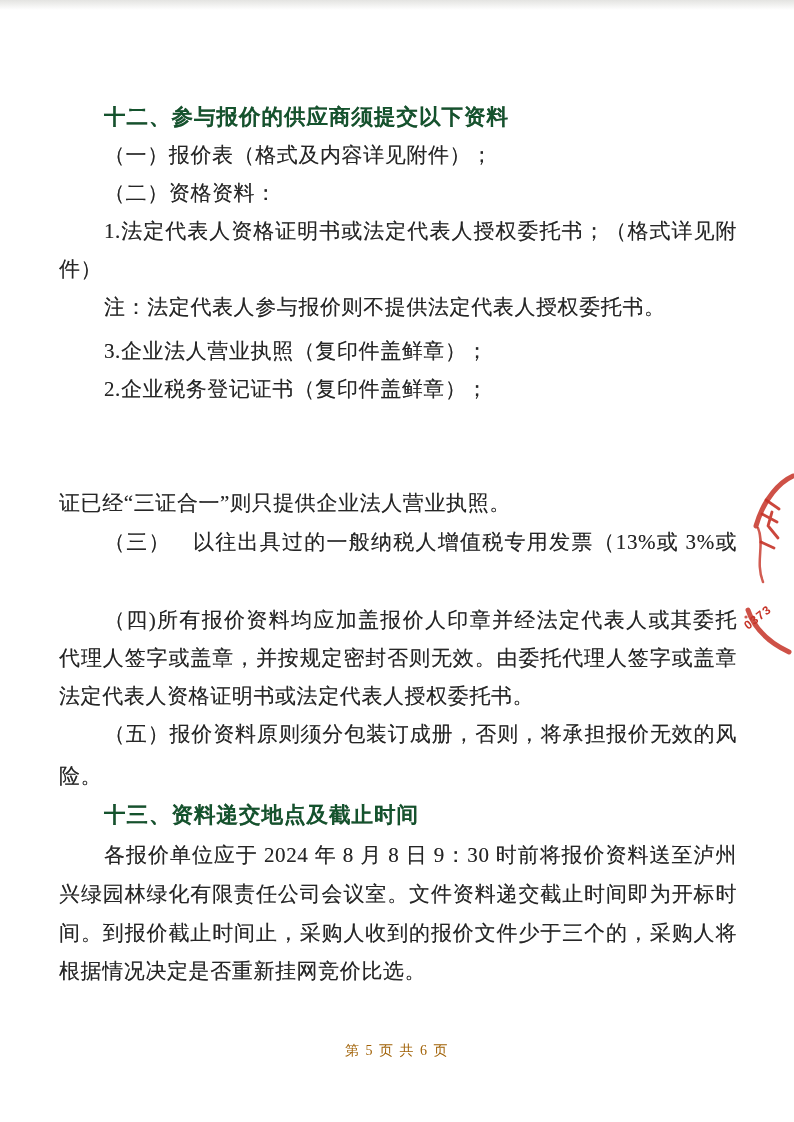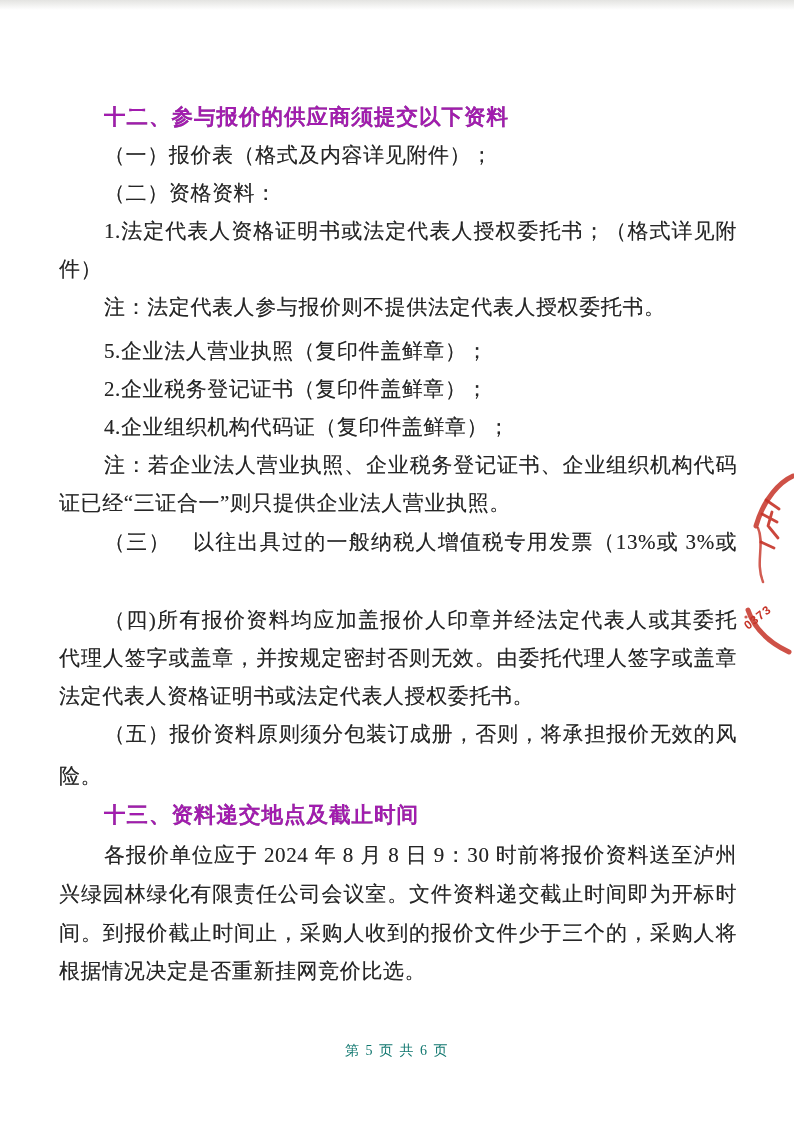--- a/index.html
+++ b/index.html
@@ -41,33 +41,33 @@
   }
   .full {
     white-space: normal;
     text-align: justify;
     text-align-last: justify;
     overflow: visible;
   }
   .head {
     font-family: "Liberation Sans", "DejaVu Sans", sans-serif;
     font-weight: 700;
-    color: #a21caf;
+    color: #14532d;
     letter-spacing: 1px;
     font-size: 21.5px;
   }
   .footer {
     position: absolute;
     left: 0;
     top: 1042px;
     width: 794px;
     text-align: center;
     font-size: 14px;
     letter-spacing: 1.5px;
-    color: #0f766e;
+    color: #a16207;
   }
   .stamp {
     position: absolute;
     left: 742px;
     top: 470px;
     width: 52px;
     height: 188px;
     pointer-events: none;
   }
   .stamp text {
@@ -81,24 +81,22 @@
 <div class="page">
 
   <div class="scan-edge-top"></div>
 
   <div class="line head ind" style="top:104px">十二、参与报价的供应商须提交以下资料</div>
   <div class="line ind" style="top:142px">（一）报价表（格式及内容详见附件）；</div>
   <div class="line ind" style="top:180px">（二）资格资料：</div>
   <div class="line ind full" style="top:218px">1.法定代表人资格证明书或法定代表人授权委托书；（格式详见附</div>
   <div class="line" style="top:256px">件）</div>
   <div class="line ind" style="top:294px">注：法定代表人参与报价则不提供法定代表人授权委托书。</div>
-  <div class="line ind" style="top:338px">5.企业法人营业执照（复印件盖鲜章）；</div>
+  <div class="line ind" style="top:338px">3.企业法人营业执照（复印件盖鲜章）；</div>
   <div class="line ind" style="top:376px">2.企业税务登记证书（复印件盖鲜章）；</div>
-  <div class="line ind" style="top:414px">4.企业组织机构代码证（复印件盖鲜章）；</div>
-  <div class="line ind full" style="top:452px">注：若企业法人营业执照、企业税务登记证书、企业组织机构代码</div>
   <div class="line" style="top:490px">证已经“三证合一”则只提供企业法人营业执照。</div>
   <div class="line ind full" style="top:529px">（三）　以往出具过的一般纳税人增值税专用发票（13%或 3%或</div>
   <div class="line ind full" style="top:607px">（四)所有报价资料均应加盖报价人印章并经法定代表人或其委托</div>
   <div class="line full" style="top:645px">代理人签字或盖章，并按规定密封否则无效。由委托代理人签字或盖章</div>
   <div class="line" style="top:683px">法定代表人资格证明书或法定代表人授权委托书。</div>
   <div class="line ind full" style="top:721px">（五）报价资料原则须分包装订成册，否则，将承担报价无效的风</div>
   <div class="line" style="top:763px">险。</div>
   <div class="line head ind" style="top:802px">十三、资料递交地点及截止时间</div>
   <div class="line ind full" style="top:842px">各报价单位应于 2024 年 8 月 8 日 9：30 时前将报价资料送至泸州</div>
   <div class="line full" style="top:881px">兴绿园林绿化有限责任公司会议室。文件资料递交截止时间即为开标时</div>

